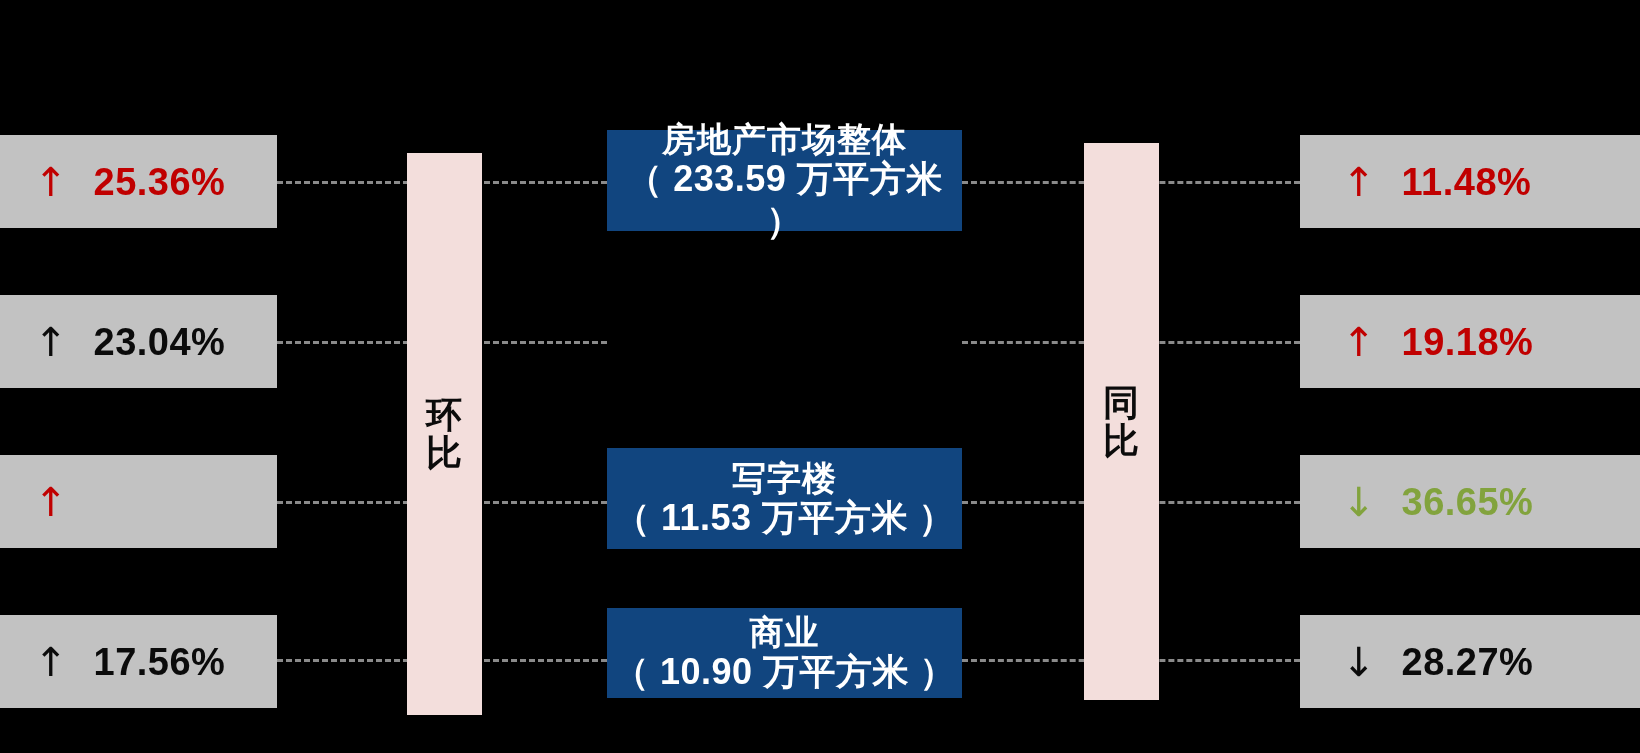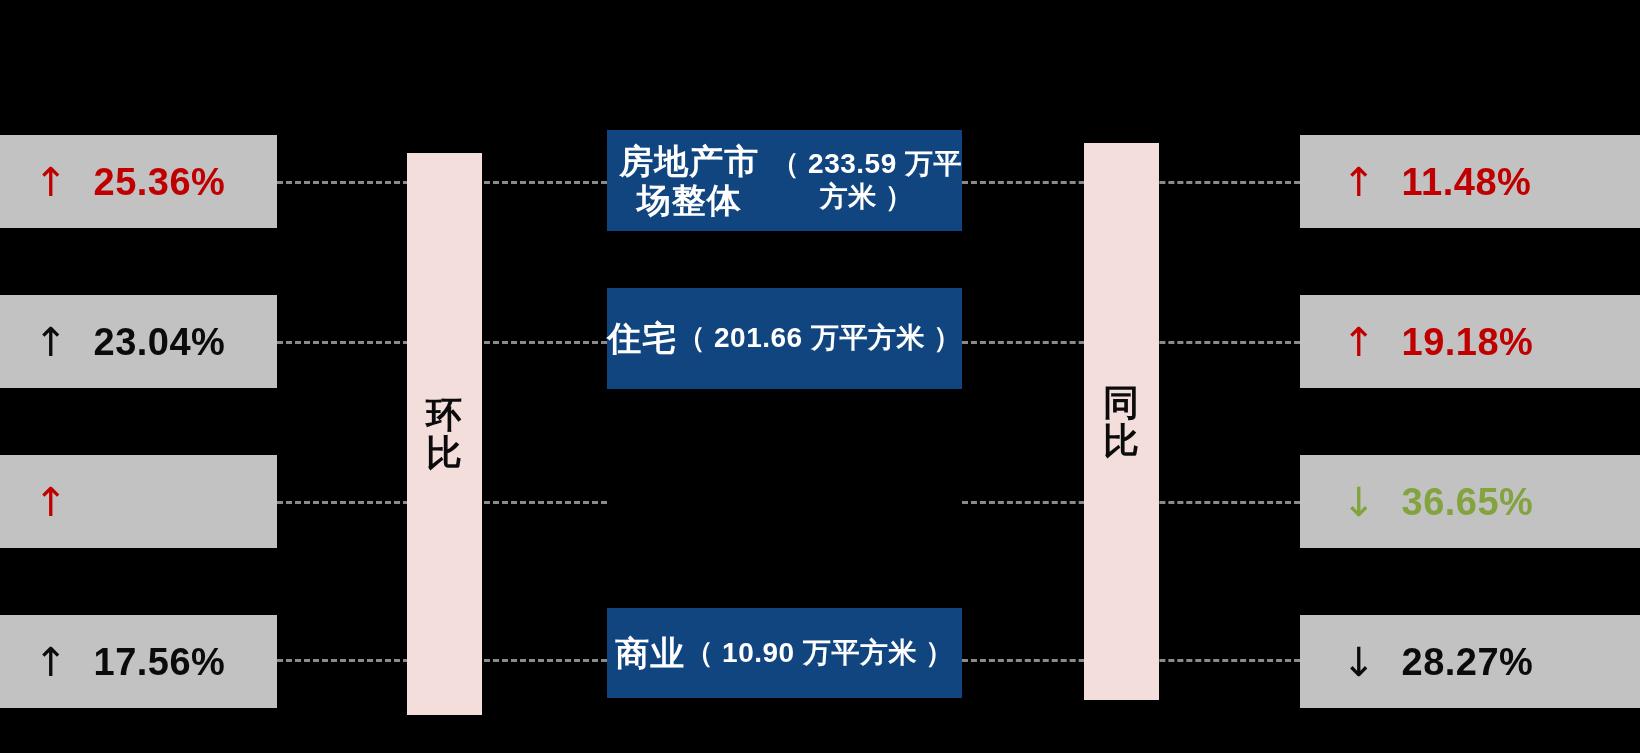--- a/index.html
+++ b/index.html
@@ -67,36 +67,36 @@
   .tone-green{ color: #82a33d; }
 
   
   .category-box {
     position: absolute;
     left: 607px;
     width: 355px;
     background: #11457f;
     color: #ffffff;
     display: flex;
-    flex-direction: row;
+    flex-direction: column;
     align-items: center;
     justify-content: center;
     z-index: 3;
     box-sizing: border-box;
     text-align: center;
   }
   .category-name {
     font-size: 34px;
     font-weight: bold;
     line-height: 1.12;
     letter-spacing: 1px;
     font-family: "Liberation Sans", "DejaVu Sans", sans-serif;
   }
   .category-area {
-    font-size: 28px;
+    font-size: 36px;
     font-weight: bold;
     line-height: 1.15;
     letter-spacing: 0.5px;
     font-family: "Liberation Sans", "DejaVu Sans", sans-serif;
   }
 
   
   .band {
     position: absolute;
     width: 75px;
@@ -161,34 +161,34 @@
   <div class="metric-box right" style="top:135px; height:93px;">
     <span class="metric-arrow tone-red">↑</span>
     <span class="metric-value tone-red">11.48%</span>
   </div>
 
   <div class="metric-box left" style="top:295px; height:93px;">
     <span class="metric-arrow tone-dark">↑</span>
     <span class="metric-value tone-dark">23.04%</span>
   </div>
 
-  <div class="category-box" style="top:288px; height:101px;">
-    <div class="category-name">住宅</div>
-    <div class="category-area">（ 201.66 万平方米 ）</div>
-  </div>
 
   <div class="metric-box right" style="top:295px; height:93px;">
     <span class="metric-arrow tone-red">↑</span>
     <span class="metric-value tone-red">19.18%</span>
   </div>
 
   <div class="metric-box left" style="top:455px; height:93px;">
     <span class="metric-arrow tone-red">↑</span>
   </div>
 
+  <div class="category-box" style="top:448px; height:101px;">
+    <div class="category-name">写字楼</div>
+    <div class="category-area">（ 11.53 万平方米 ）</div>
+  </div>
 
   <div class="metric-box right" style="top:455px; height:93px;">
     <span class="metric-arrow tone-green">↓</span>
     <span class="metric-value tone-green">36.65%</span>
   </div>
 
   <div class="metric-box left" style="top:615px; height:93px;">
     <span class="metric-arrow tone-dark">↑</span>
     <span class="metric-value tone-dark">17.56%</span>
   </div>

